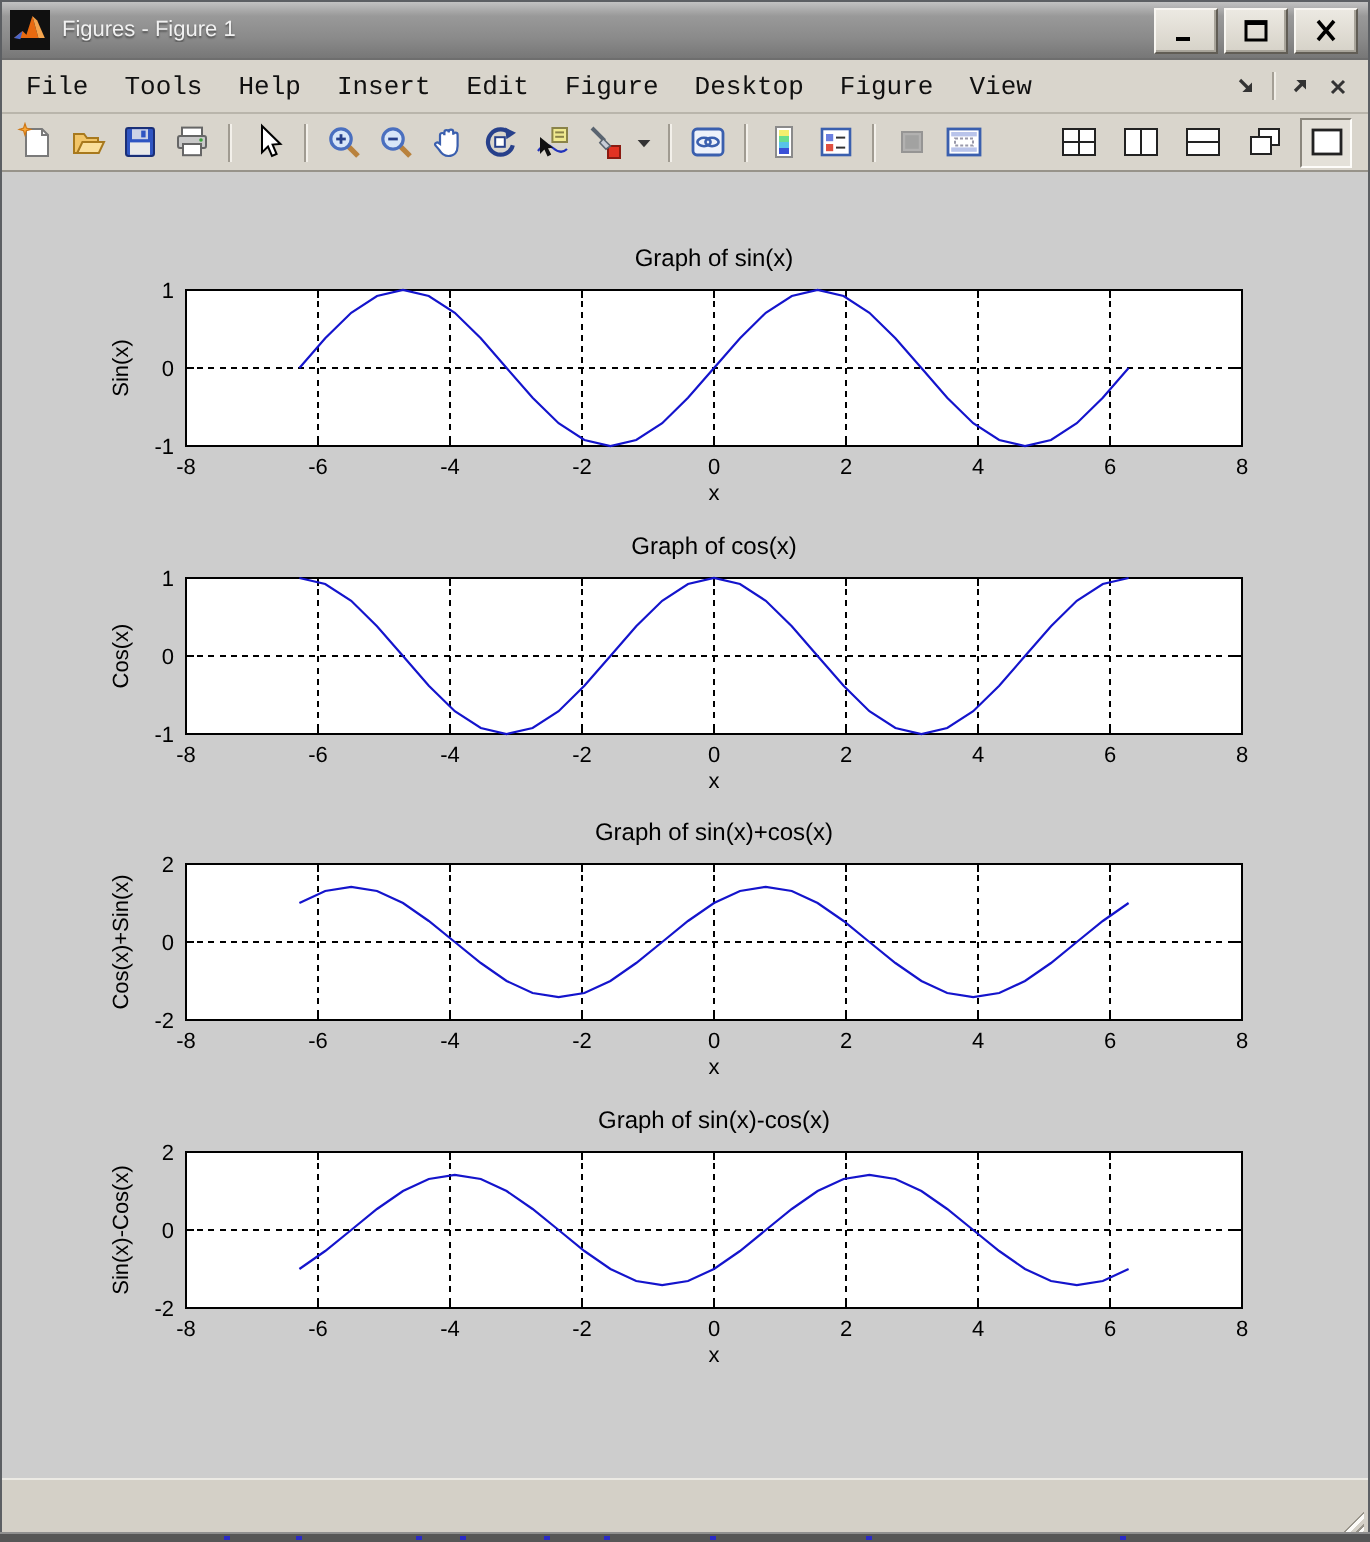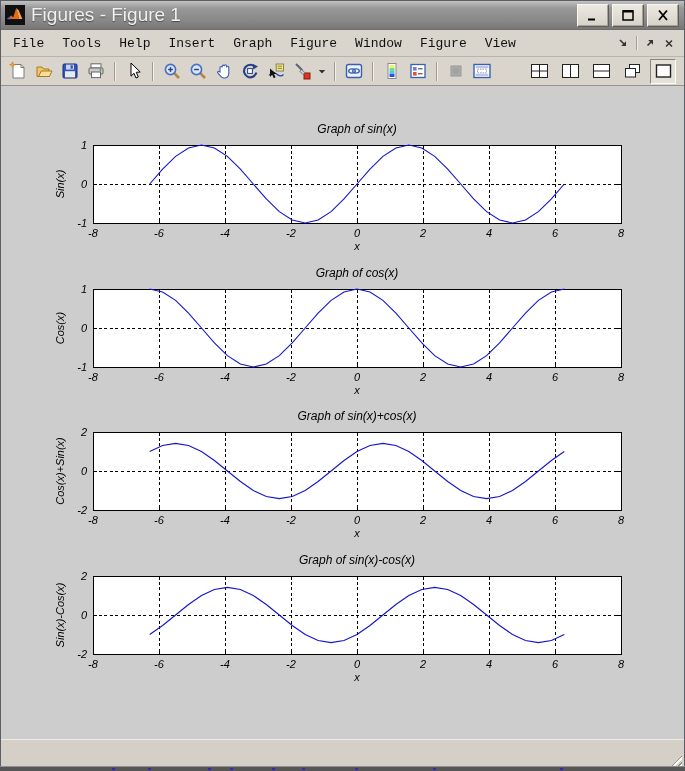--- a/index.html
+++ b/index.html
@@ -14,21 +14,21 @@
     box-sizing:border-box;border:1px solid #5c5f63;border-bottom:none;
     background:#cdcdcd;
   }
   
   .titlebar{
     height:28px;display:flex;align-items:center;gap:6px;padding:0 5px 0 4px;
     background:linear-gradient(#c2c2c2,#999 25%,#8a8a8a 65%,#777);
     border-bottom:1px solid #6e6e6e;
   }
   .app-icon{width:20px;height:20px;flex:0 0 auto;display:flex;}
-  .title{flex:1;font-size:19px;color:#f1f1f1;text-shadow:0 1px 1px rgba(0,0,0,.45);
+  .title{flex:1;font-size:11px;color:#f1f1f1;text-shadow:0 1px 1px rgba(0,0,0,.45);
          white-space:nowrap;overflow:hidden;}
   .winbtn{
     width:30px;height:21px;margin-left:3px;display:flex;align-items:center;justify-content:center;
     background:linear-gradient(#ece9e2,#d6d2c8);
     border:1px solid;border-color:#f8f6f1 #615d55 #615d55 #f8f6f1;
     box-shadow:inset -1px -1px 0 #a8a49a;
   }
   
   .menubar{
     height:26px;background:#d9d5cc;display:flex;align-items:center;
@@ -47,21 +47,21 @@
   .tb-btn.narrow{width:12px;}
   .tb-btn.disabled{opacity:.9;}
   .tb-btn.selected{
     background:#e4e1d9;border:1px solid;border-color:#8a867c #fdfcf9 #fdfcf9 #8a867c;
   }
   .tb-sep{width:0;height:19px;border-left:1px solid #a09b91;border-right:1px solid #f3f0ea;margin:0 5px;}
   .tb-right{margin-left:auto;display:flex;align-items:center;gap:5px;padding-right:4px;}
   
   .client{height:653px;background:#cdcdcd;overflow:hidden;}
   .client-pad{height:30px;}
-  .chart-block{height:143.5px;font-style:italic;}
+  .chart-block{height:143.5px;}
   .chart-block svg{display:block;}
   svg text{font-family:"Liberation Sans",sans-serif;fill:#000;}
   
   .statusbar{height:28px;background:#d4d0c7;border-top:1px solid #eceae4;position:relative;}
   .grip{
     position:absolute;right:2px;bottom:2px;width:13px;height:13px;
     background:repeating-linear-gradient(135deg,rgba(0,0,0,0) 0 2px,#98948a 2px 3px,#fbfaf7 3px 4.5px);
     clip-path:polygon(100% 0,100% 100%,0 100%);
   }
   
@@ -107,23 +107,23 @@
         </span>
       </span>
   </div>
 
   <div class="menubar">
     <span id="menu-items" style="display:flex;font-family:Liberation Mono, monospace;">
         <span class="menu-item">File</span>
         <span class="menu-item">Tools</span>
         <span class="menu-item">Help</span>
         <span class="menu-item">Insert</span>
-        <span class="menu-item">Graph</span>
+        <span class="menu-item">Edit</span>
         <span class="menu-item">Figure</span>
-        <span class="menu-item">Window</span>
+        <span class="menu-item">Desktop</span>
         <span class="menu-item">Figure</span>
         <span class="menu-item">View</span>
       </span>
     <span class="menubar-right" id="menu-right">
         <span class="mr-btn">
           <span style="display:flex">
             <svg width="14" height="14" viewBox="0 0 14 14">
               <line x1="4" y1="4" x2="8" y2="8" stroke="#333" stroke-width="1.6"></line>
               <polygon points="10,10 10,5.2 5.2,10" fill="#333"></polygon>
             </svg>

